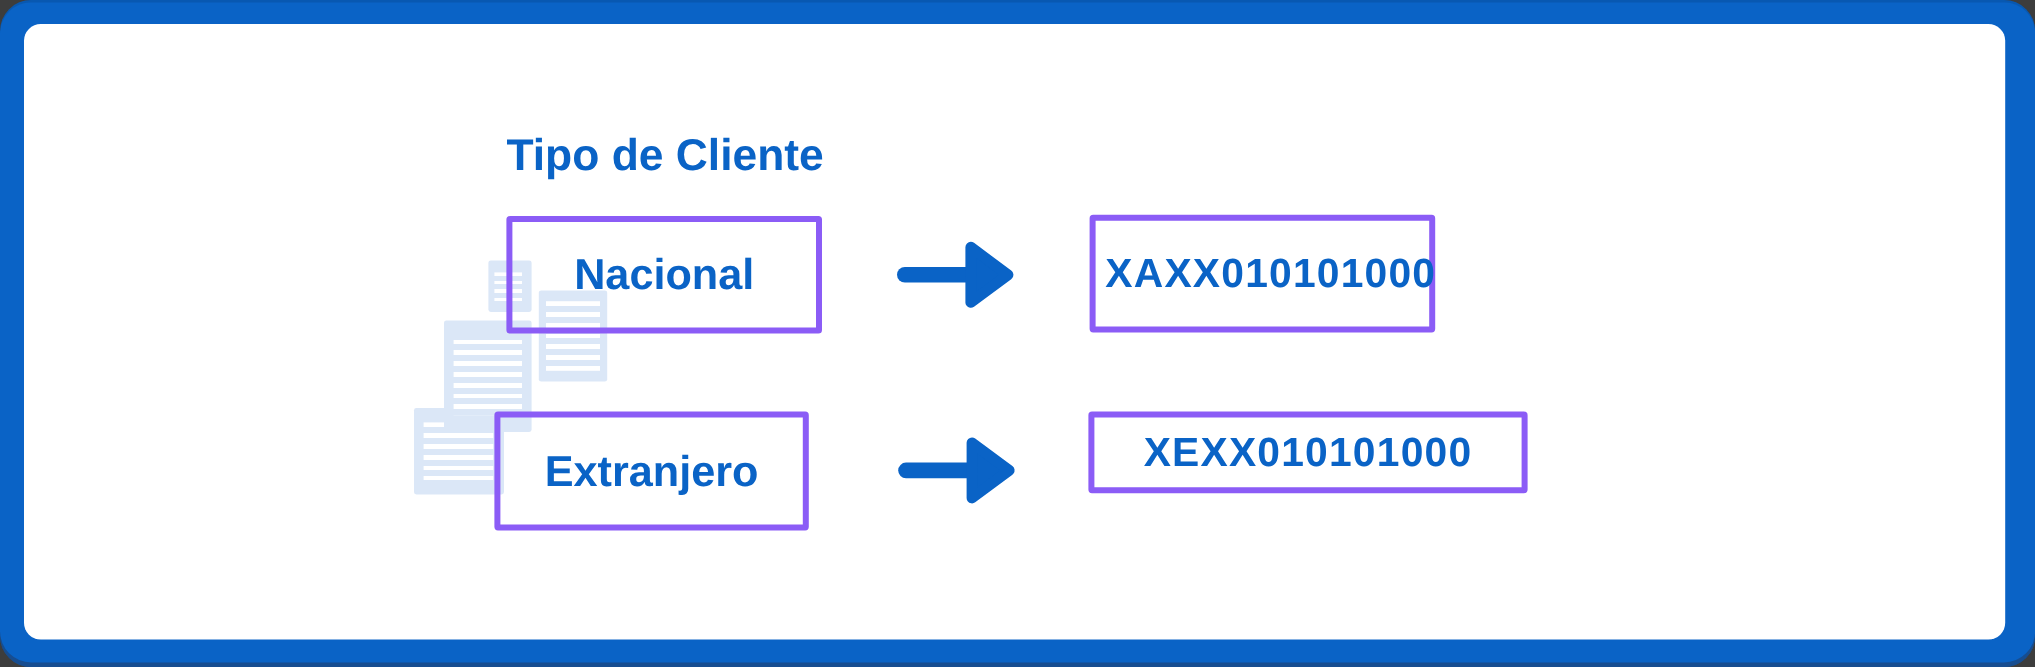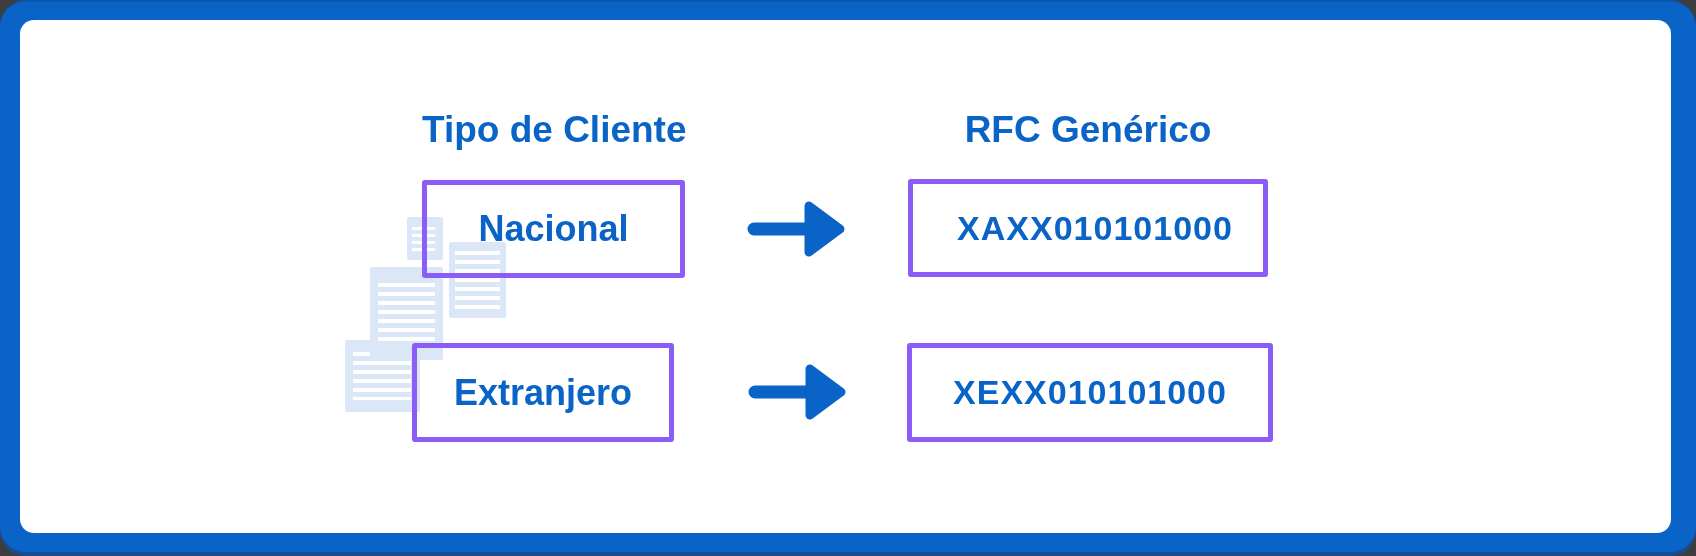--- a/index.html
+++ b/index.html
@@ -53,23 +53,23 @@
 
   .box {
     position:absolute; box-sizing:border-box;
     border:5px solid #8b5cf6; border-radius:3px;
     display:flex; align-items:center; justify-content:center;
     color:#0A63C6; font-weight:bold; background:transparent;
   }
   .box-type { font-size:36px; }
   .box-rfc  { font-size:34px; letter-spacing:1px; }
   .box-nacional   { left:402px; top:160px; width:263px; height:98px; }
-  .box-xaxx       { left:888px; top:159px; width:360px; height:98px;padding-left:14px; }
+  .box-xaxx       { left:888px; top:159px; width:288px; height:98px;padding-left:14px; }
   .box-extranjero { left:392px; top:323px; width:262px; height:99px; }
-  .box-xexx       { left:887px; top:323px; width:366px; height:99px; }
+  .box-xexx       { left:887px; top:323px; width:366px; height:68px; }
 
   .arrow { position:absolute; }
   .arrow-1 { left:726px; top:175px; }
   .arrow-2 { left:727px; top:338px; }
 </style>
 </head>
 <body>
 
 <div class="frame">
   <div class="canvas">
@@ -82,21 +82,20 @@
     </div>
     <div class="wm-page wm-page-c">
       <div class="wm-lines"></div>
     </div>
     <div class="wm-page wm-page-b">
       <div class="wm-lines"></div>
     </div>
 
 
     <div class="hdr hdr-left">Tipo de Cliente</div>
-    <div class="hdr hdr-right">RFC Genérico</div>
 
     <div class="box box-type box-nacional">
       <span>Nacional</span>
     </div>
     <svg class="arrow arrow-1" width="102" height="68" viewBox="0 0 102 68">
       <line x1="8" y1="34" x2="64" y2="34" stroke="#0A63C6" stroke-width="13" stroke-linecap="round"></line>
       <path d="M63 11 L94 34 L63 57 Z" fill="#0A63C6" stroke="#0A63C6" stroke-width="9" stroke-linejoin="round" stroke-linecap="round"></path>
     </svg>
     <div class="box box-rfc box-xaxx">
       <span>XAXX010101000</span>

